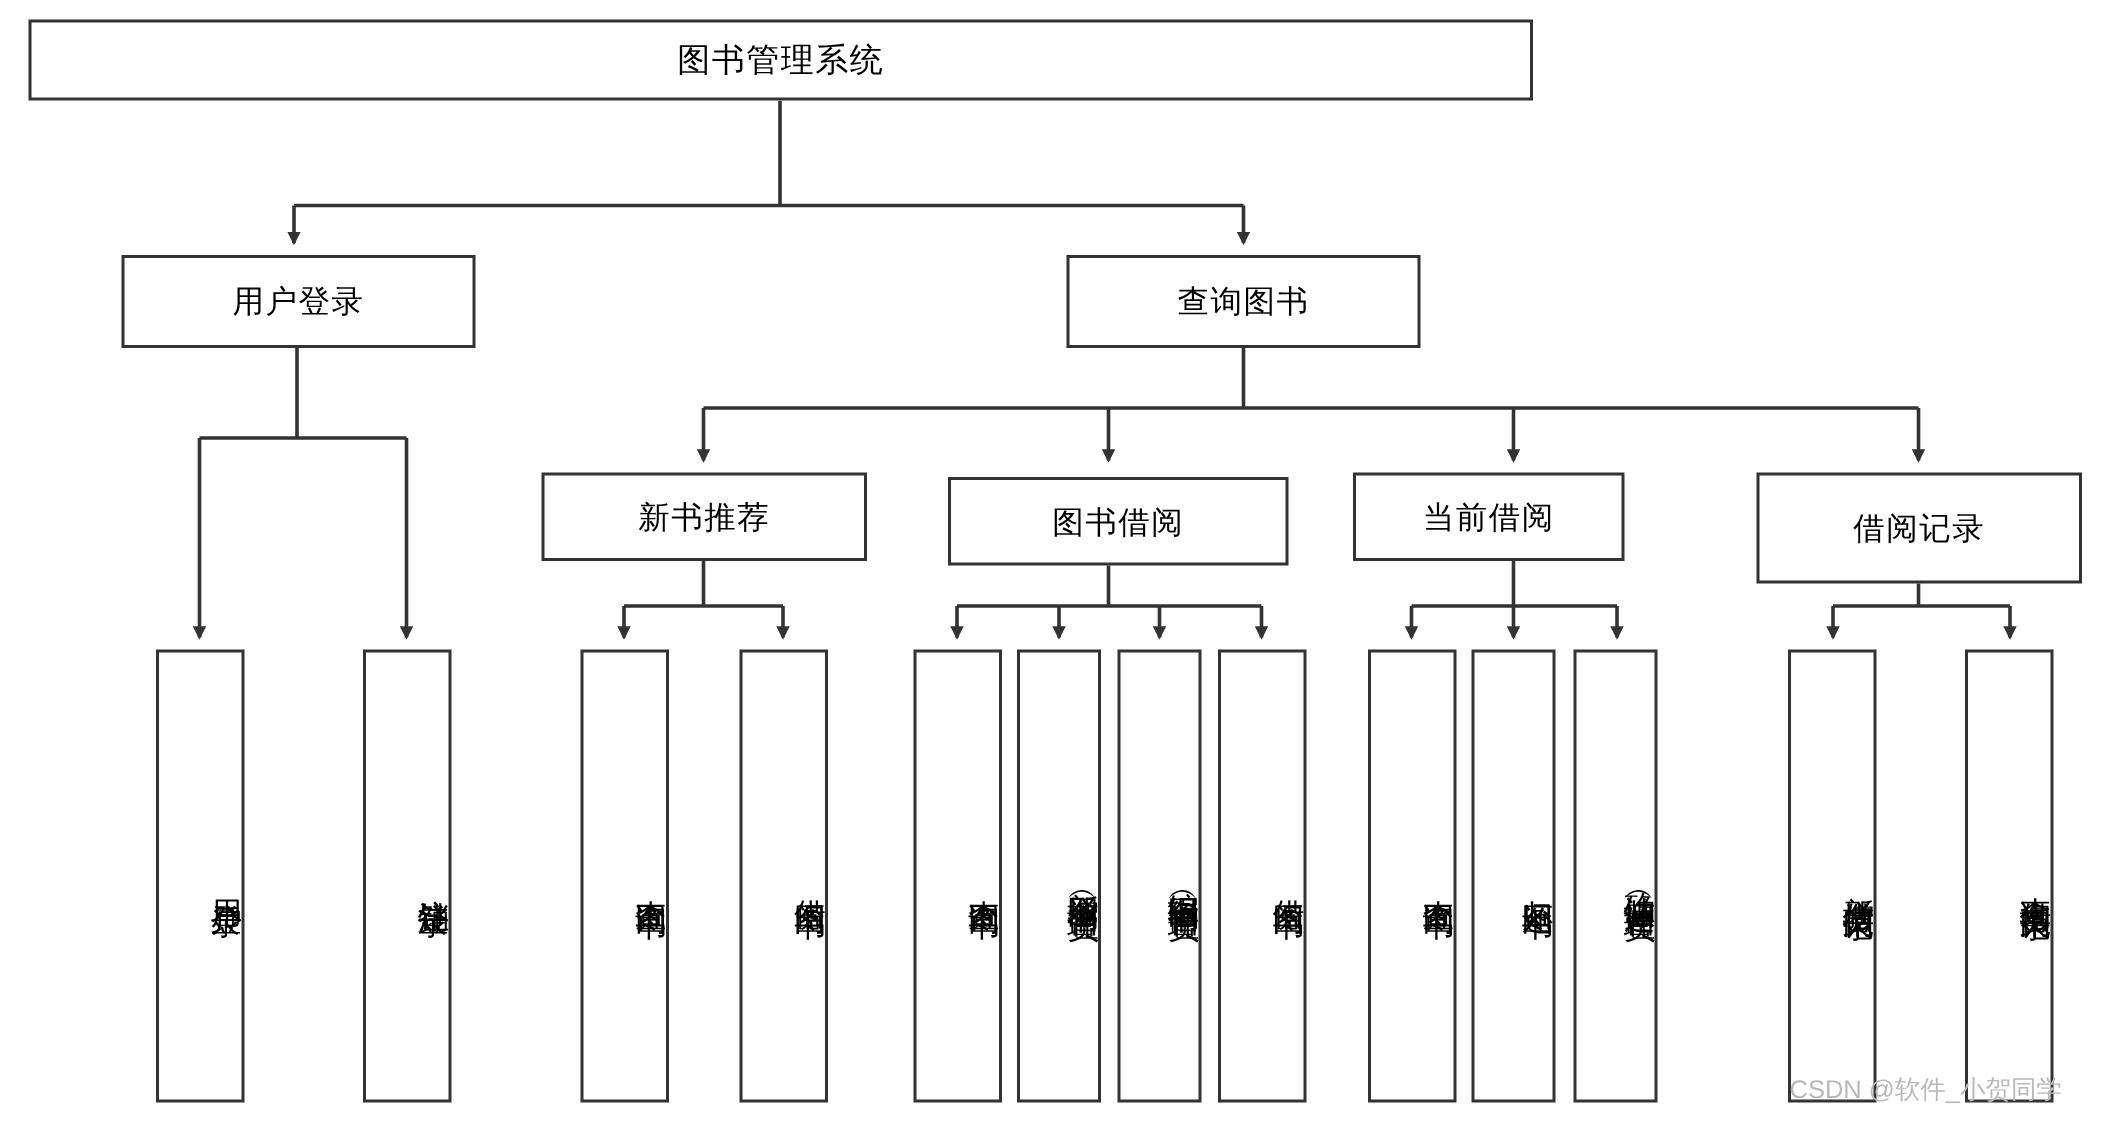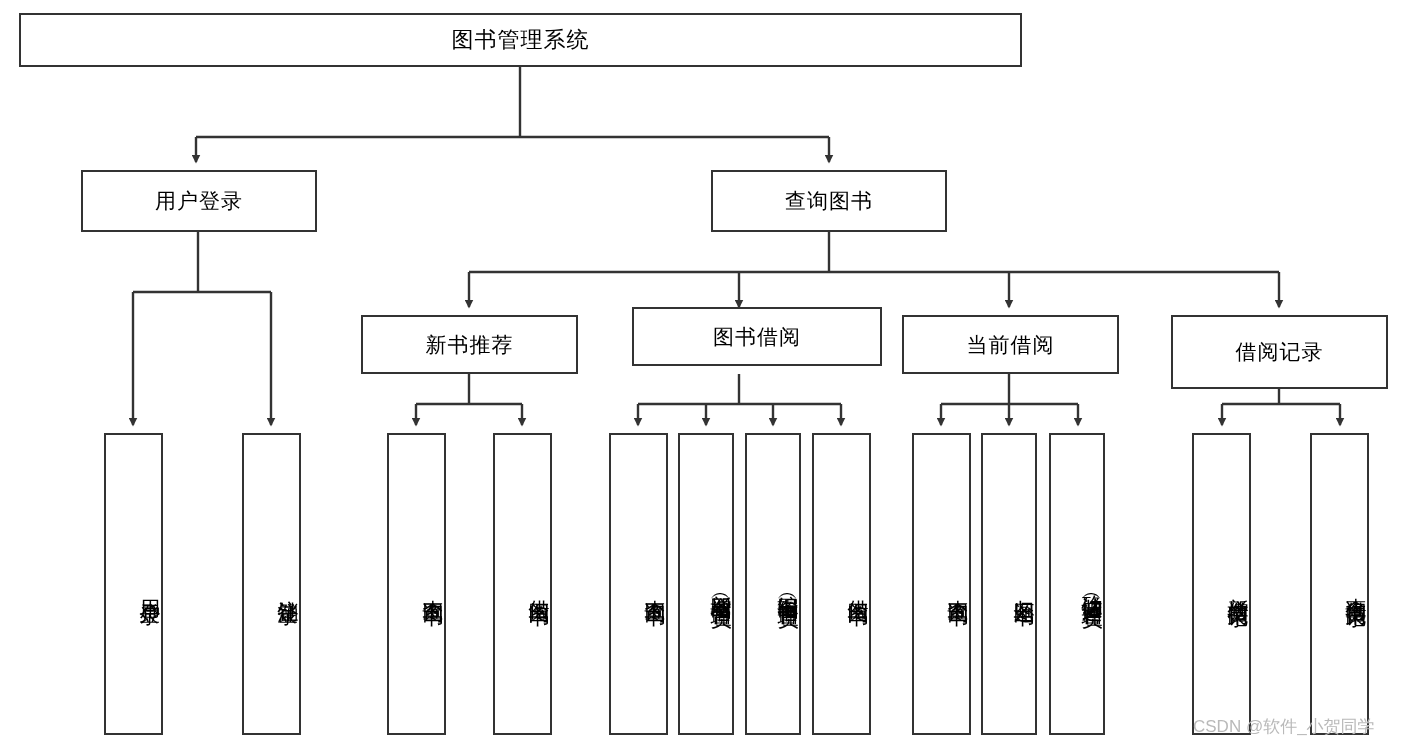--- a/index.html
+++ b/index.html
@@ -117,22 +117,22 @@
       <path d="M1340,404 L1340,425" marker-end="url(#arrow)"></path>
     </g>
   </svg>
 
   <div class="node h root" style="left:19px; top:13px; width:1003px; height:54px;">图书管理系统</div>
 
   <div class="node h" style="left:81px; top:170px; width:236px; height:62px;">用户登录</div>
   <div class="node h" style="left:711px; top:170px; width:236px; height:62px;">查询图书</div>
 
   <div class="node h" style="left:361px; top:315px; width:217px; height:59px;">新书推荐</div>
-  <div class="node h" style="left:632px; top:307px; width:250px; height:59px;">图书借阅</div>
-  <div class="node h" style="left:902px; top:315px; width:217px; height:59px;font-family:Liberation Serif, serif;">当前借阅</div>
+  <div class="node h" style="left:632px; top:318px; width:227px; height:59px;">图书借阅</div>
+  <div class="node h" style="left:902px; top:315px; width:181px; height:59px;font-family:Liberation Serif, serif;">当前借阅</div>
   <div class="node h" style="left:1171px; top:315px; width:217px; height:74px;">借阅记录</div>
 
   <div class="node v" style="left:104px; top:433px; width:59px; height:302px;">用户登录</div>
   <div class="node v" style="left:242px; top:433px; width:59px; height:302px;">注销登录</div>
 
   <div class="node v" style="left:387px; top:433px; width:59px; height:302px;">查询图书</div>
   <div class="node v" style="left:493px; top:433px; width:59px; height:302px;">借阅图书</div>
 
   <div class="node v" style="left:609px; top:433px; width:59px; height:302px;">查询图书</div>
   <div class="node v" style="left:678px; top:433px; width:56px; height:302px;">新增图书（管理员）</div>

